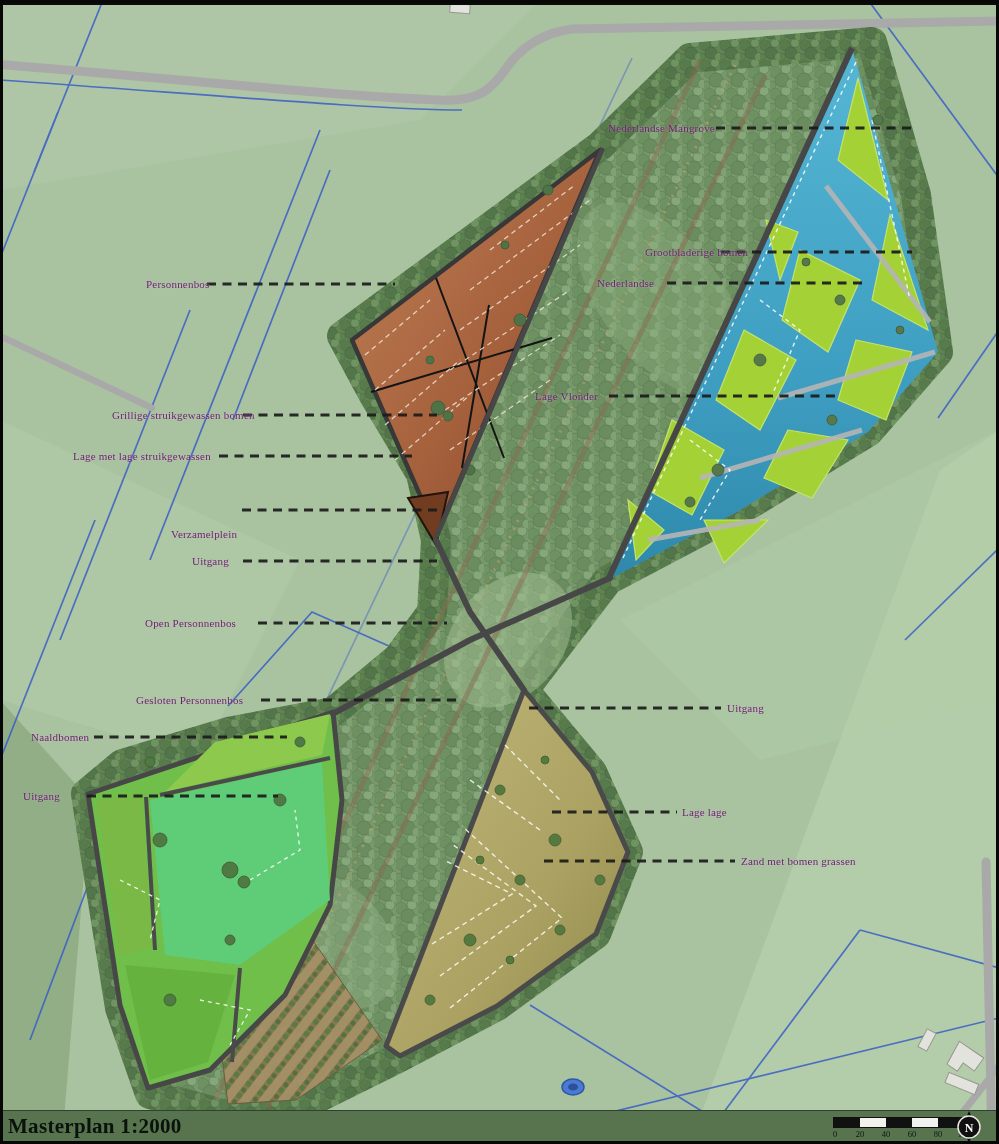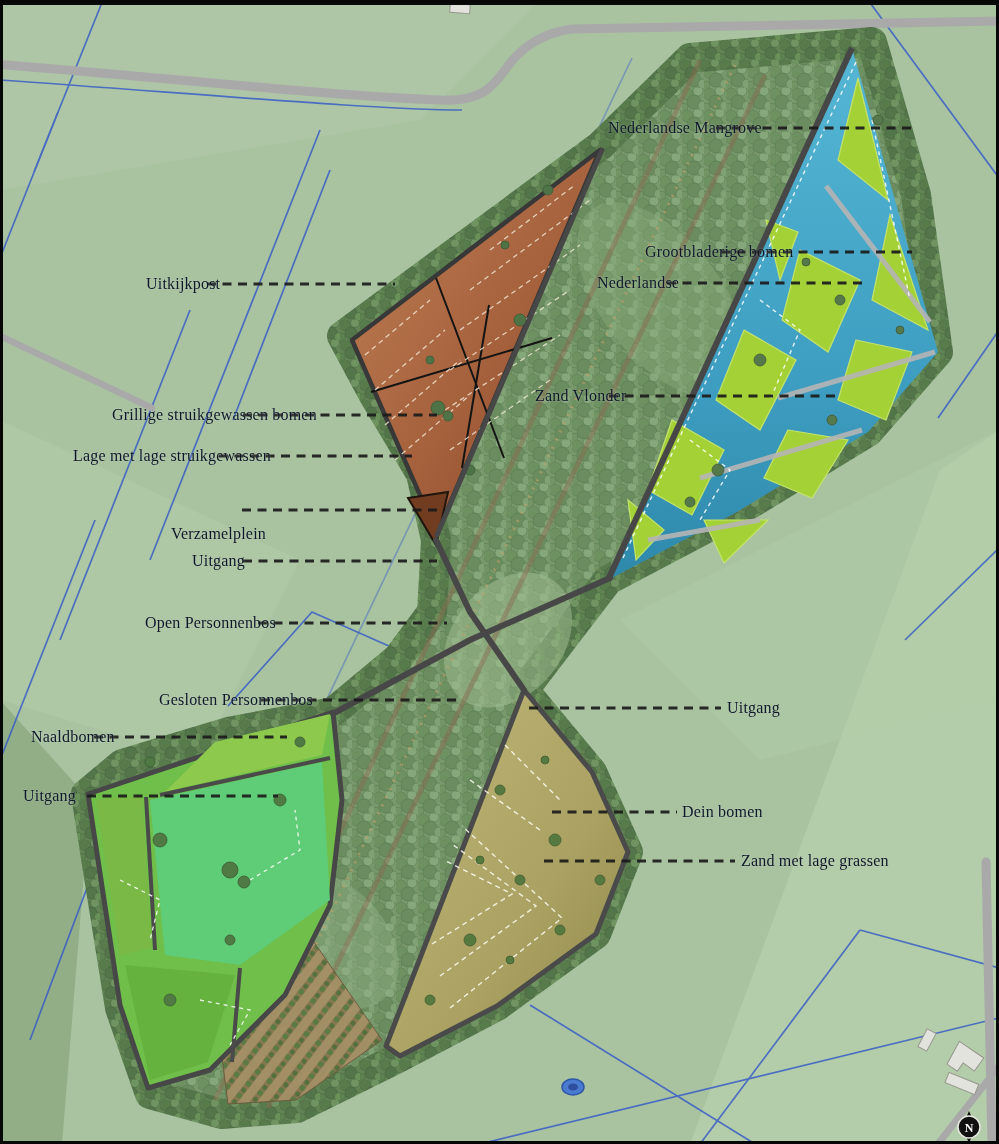--- a/index.html
+++ b/index.html
@@ -1,19 +1,19 @@
 <!DOCTYPE html>
 <html><head>
 <meta charset="utf-8">
 <style>
   html,body{margin:0;padding:0;background:#222;}
   .canvas{position:relative;width:999px;height:1144px;background:#a9c3a1;overflow:hidden;
           font-family:"Liberation Serif",serif;}
   svg.map{position:absolute;left:0;top:0;}
-  .map-label{position:absolute;transform:translateY(-50%);font-size:16px;color:#0f172a;
+  .map-label{position:absolute;transform:translateY(-50%);font-size:11px;color:#701a75;
              letter-spacing:.2px;white-space:nowrap;line-height:1;
              text-shadow:0 0 2px rgba(205,220,198,.55);}
   .bottom-strip{position:absolute;left:0;top:1110px;width:999px;height:34px;
                 background:#57744f;border-top:1px solid #2f4130;}
   .map-title{position:absolute;left:8px;top:3px;font-size:21px;font-weight:bold;color:#0b110b;
              letter-spacing:.3px;}
   .scalebar{position:absolute;left:833px;top:6px;width:136px;height:24px;}
   .scalebar .segs{position:absolute;left:0;top:0;width:130px;height:9px;display:flex;
                   border:1px solid #101010;background:#101010;}
   .scalebar .seg{flex:1;height:100%;}
@@ -281,37 +281,55 @@
     <line x1="667" y1="283" x2="862" y2="283"></line>
     <line x1="609" y1="396" x2="838" y2="396"></line>
     <line x1="529" y1="708" x2="721" y2="708"></line>
     <line x1="552" y1="812" x2="677" y2="812"></line>
     <line x1="544" y1="861" x2="735" y2="861"></line>
   </g>
 
   <rect x="0" y="0" width="999" height="5" fill="#0a0a0a"></rect>
 </svg>
 
-<div class="map-label" style="left:146px;top:284px">Uitkijkpost</div>
+<div class="map-label" style="left:146px;top:284px">Personnenbos</div>
 <div class="map-label" style="left:112px;top:415px">Grillige struikgewassen bomen</div>
 <div class="map-label" style="left:73px;top:456px">Lage met lage struikgewassen</div>
 <div class="map-label" style="left:171px;top:534px">Verzamelplein</div>
 <div class="map-label" style="left:192px;top:561px">Uitgang</div>
 <div class="map-label" style="left:145px;top:623px">Open Personnenbos</div>
-<div class="map-label" style="left:159px;top:700px">Gesloten Personnenbos</div>
+<div class="map-label" style="left:136px;top:700px">Gesloten Personnenbos</div>
 <div class="map-label" style="left:31px;top:737px">Naaldbomen</div>
 <div class="map-label" style="left:23px;top:796px">Uitgang</div>
 <div class="map-label" style="left:608px;top:128px">Nederlandse Mangrove</div>
 <div class="map-label" style="left:645px;top:252px">Grootbladerige bomen</div>
 <div class="map-label" style="left:597px;top:283px">Nederlandse</div>
-<div class="map-label" style="left:535px;top:396px">Zand Vlonder</div>
+<div class="map-label" style="left:535px;top:396px">Lage Vlonder</div>
 <div class="map-label" style="left:727px;top:708px">Uitgang</div>
-<div class="map-label" style="left:682px;top:812px">Dein bomen</div>
-<div class="map-label" style="left:741px;top:861px">Zand met lage grassen</div>
-
+<div class="map-label" style="left:682px;top:812px">Lage lage</div>
+<div class="map-label" style="left:741px;top:861px">Zand met bomen grassen</div>
+
+<div class="bottom-strip">
+  <div class="map-title">Masterplan 1:2000</div>
+  <div class="scalebar">
+    <div class="segs">
+      <div class="seg b"></div>
+      <div class="seg w"></div>
+      <div class="seg b"></div>
+      <div class="seg w"></div>
+      <div class="seg b"></div>
+    </div>
+    <span class="tick" style="left:2px">0</span>
+    <span class="tick" style="left:27px">20</span>
+    <span class="tick" style="left:53px">40</span>
+    <span class="tick" style="left:79px">60</span>
+    <span class="tick" style="left:105px">80</span>
+    <span class="tick" style="left:131px">100</span>
+  </div>
+</div>
 
 <svg class="north" width="42" height="34" viewBox="0 0 42 34">
   <polygon points="21,1 25,10 17,10" fill="#0d0d0d"></polygon>
   <polygon points="21,33 25,24 17,24" fill="#0d0d0d"></polygon>
   <circle cx="21" cy="17" r="11" fill="#101010" stroke="#e8e8e2" stroke-width="1.5"></circle>
   <text x="21" y="21.5" text-anchor="middle" font-family="Liberation Serif, serif" font-size="12" font-weight="bold" fill="#ffffff">N</text>
 </svg>
 
 <div class="frame"></div>
 

